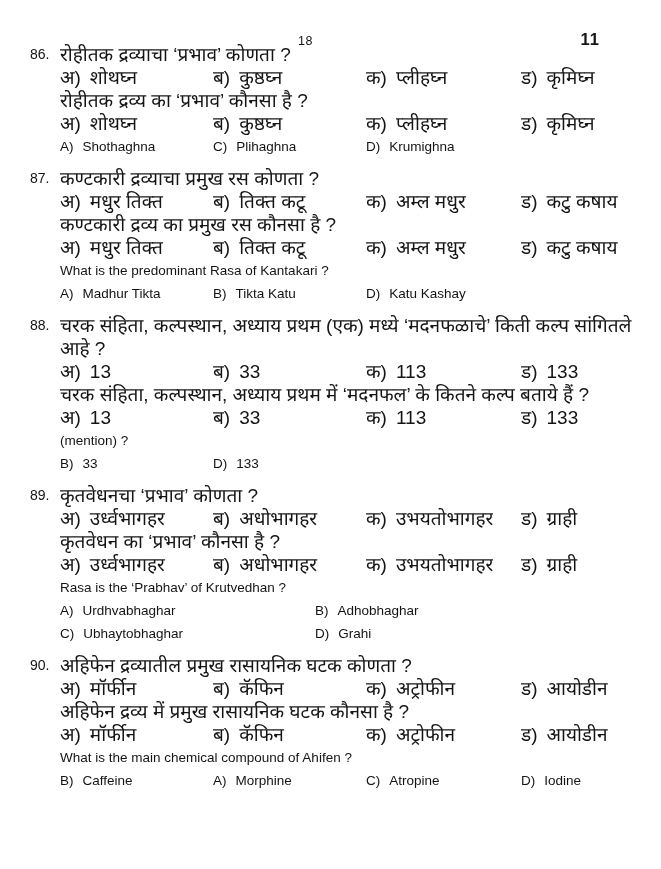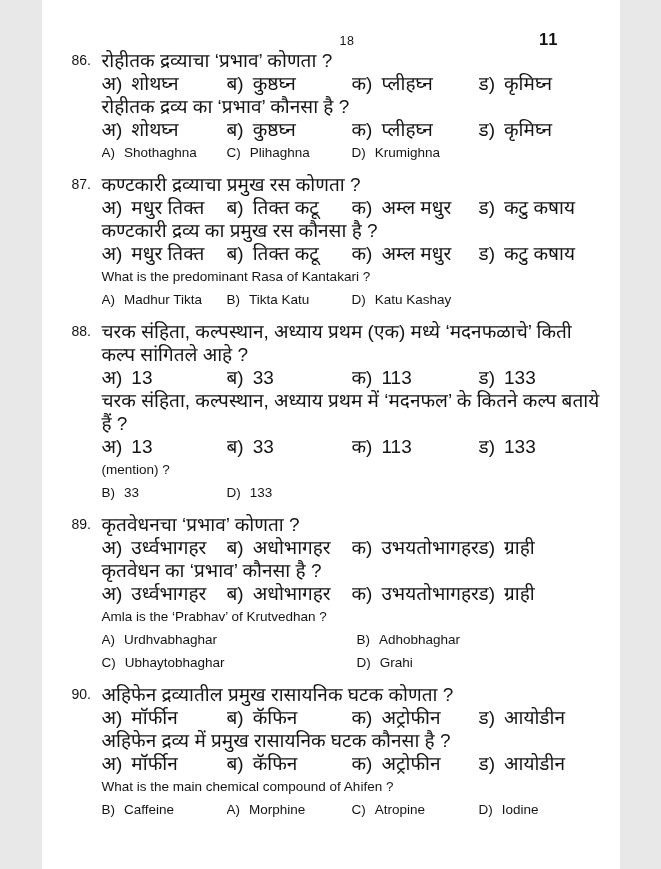--- a/index.html
+++ b/index.html
@@ -1,43 +1,43 @@
 <!DOCTYPE html>
 <html><head>
 <meta charset="utf-8">
 <style>
   html, body { margin: 0; padding: 0; background: #e8e8e8; }
   .page {
     position: relative;
-    width: 578px;
+    width: 661px;
     height: 869px;
     background: #ffffff;
     font-family: "Liberation Sans", "DejaVu Sans", sans-serif;
     color: #141414;
     overflow: hidden;
     margin: 0 auto;
   }
   .header { position: absolute; top: 0; left: 0; right: 0; height: 56px; }
   .page-num-center {
     position: absolute; top: 34px; left: 298px;
     font-size: 12.5px; letter-spacing: 0.5px;
   }
   .page-num-corner {
     position: absolute; top: 30px; right: 61px;
     font-size: 16.5px; font-weight: bold; letter-spacing: 1px;
   }
-  .content { position: absolute; top: 49px; left: 30px; right: 16px; }
+  .content { position: absolute; top: 43px; left: 30px; right: 16px; }
   .question { display: flex; margin-bottom: 9px; }
   .qnum { flex: 0 0 30px; width: 30px; font-size: 14px; line-height: 23px; }
   .qbody { flex: 1; min-width: 0; }
   .qline { line-height: 23px; min-height: 23px; white-space: normal; }
   .deva { font-size: 19px; }
   .eng  { font-size: 13.5px; }
   .optrow { display: grid; line-height: 23px; min-height: 23px; }
-  .optrow.four { grid-template-columns: 125px 125px 127px auto; }
+  .optrow.four { grid-template-columns: 125px 125px 127px auto; gap: 28px; }
   .optrow.two  { grid-template-columns: 255px auto; }
   .opt { white-space: nowrap; overflow: hidden; }
   .opt-label { display: inline-block; }
   .opt-text { display: inline-block; margin-left: 9px; }
 </style>
 </head>
 <body>
 
 <div class="page">
   <div class="header">
@@ -128,21 +128,21 @@
             <span class="opt"><span class="opt-label">क)</span><span class="opt-text">उभयतोभागहर</span></span>
             <span class="opt"><span class="opt-label">ड)</span><span class="opt-text">ग्राही</span></span>
           </div>
           <div class="qline deva">कृतवेधन का ‘प्रभाव’ कौनसा है ?</div>
           <div class="optrow four deva">
             <span class="opt"><span class="opt-label">अ)</span><span class="opt-text">उर्ध्वभागहर</span></span>
             <span class="opt"><span class="opt-label">ब)</span><span class="opt-text">अधोभागहर</span></span>
             <span class="opt"><span class="opt-label">क)</span><span class="opt-text">उभयतोभागहर</span></span>
             <span class="opt"><span class="opt-label">ड)</span><span class="opt-text">ग्राही</span></span>
           </div>
-          <div class="qline eng">Amla is the ‘Prabhav’ of Krutvedhan ?</div>
+          <div class="qline eng">Rasa is the ‘Prabhav’ of Krutvedhan ?</div>
           <div class="optrow two eng">
             <span class="opt"><span class="opt-label">A)</span><span class="opt-text">Urdhvabhaghar</span></span>
             <span class="opt"><span class="opt-label">B)</span><span class="opt-text">Adhobhaghar</span></span>
           </div>
           <div class="optrow two eng">
             <span class="opt"><span class="opt-label">C)</span><span class="opt-text">Ubhaytobhaghar</span></span>
             <span class="opt"><span class="opt-label">D)</span><span class="opt-text">Grahi</span></span>
           </div>
         </div>
       </div>

